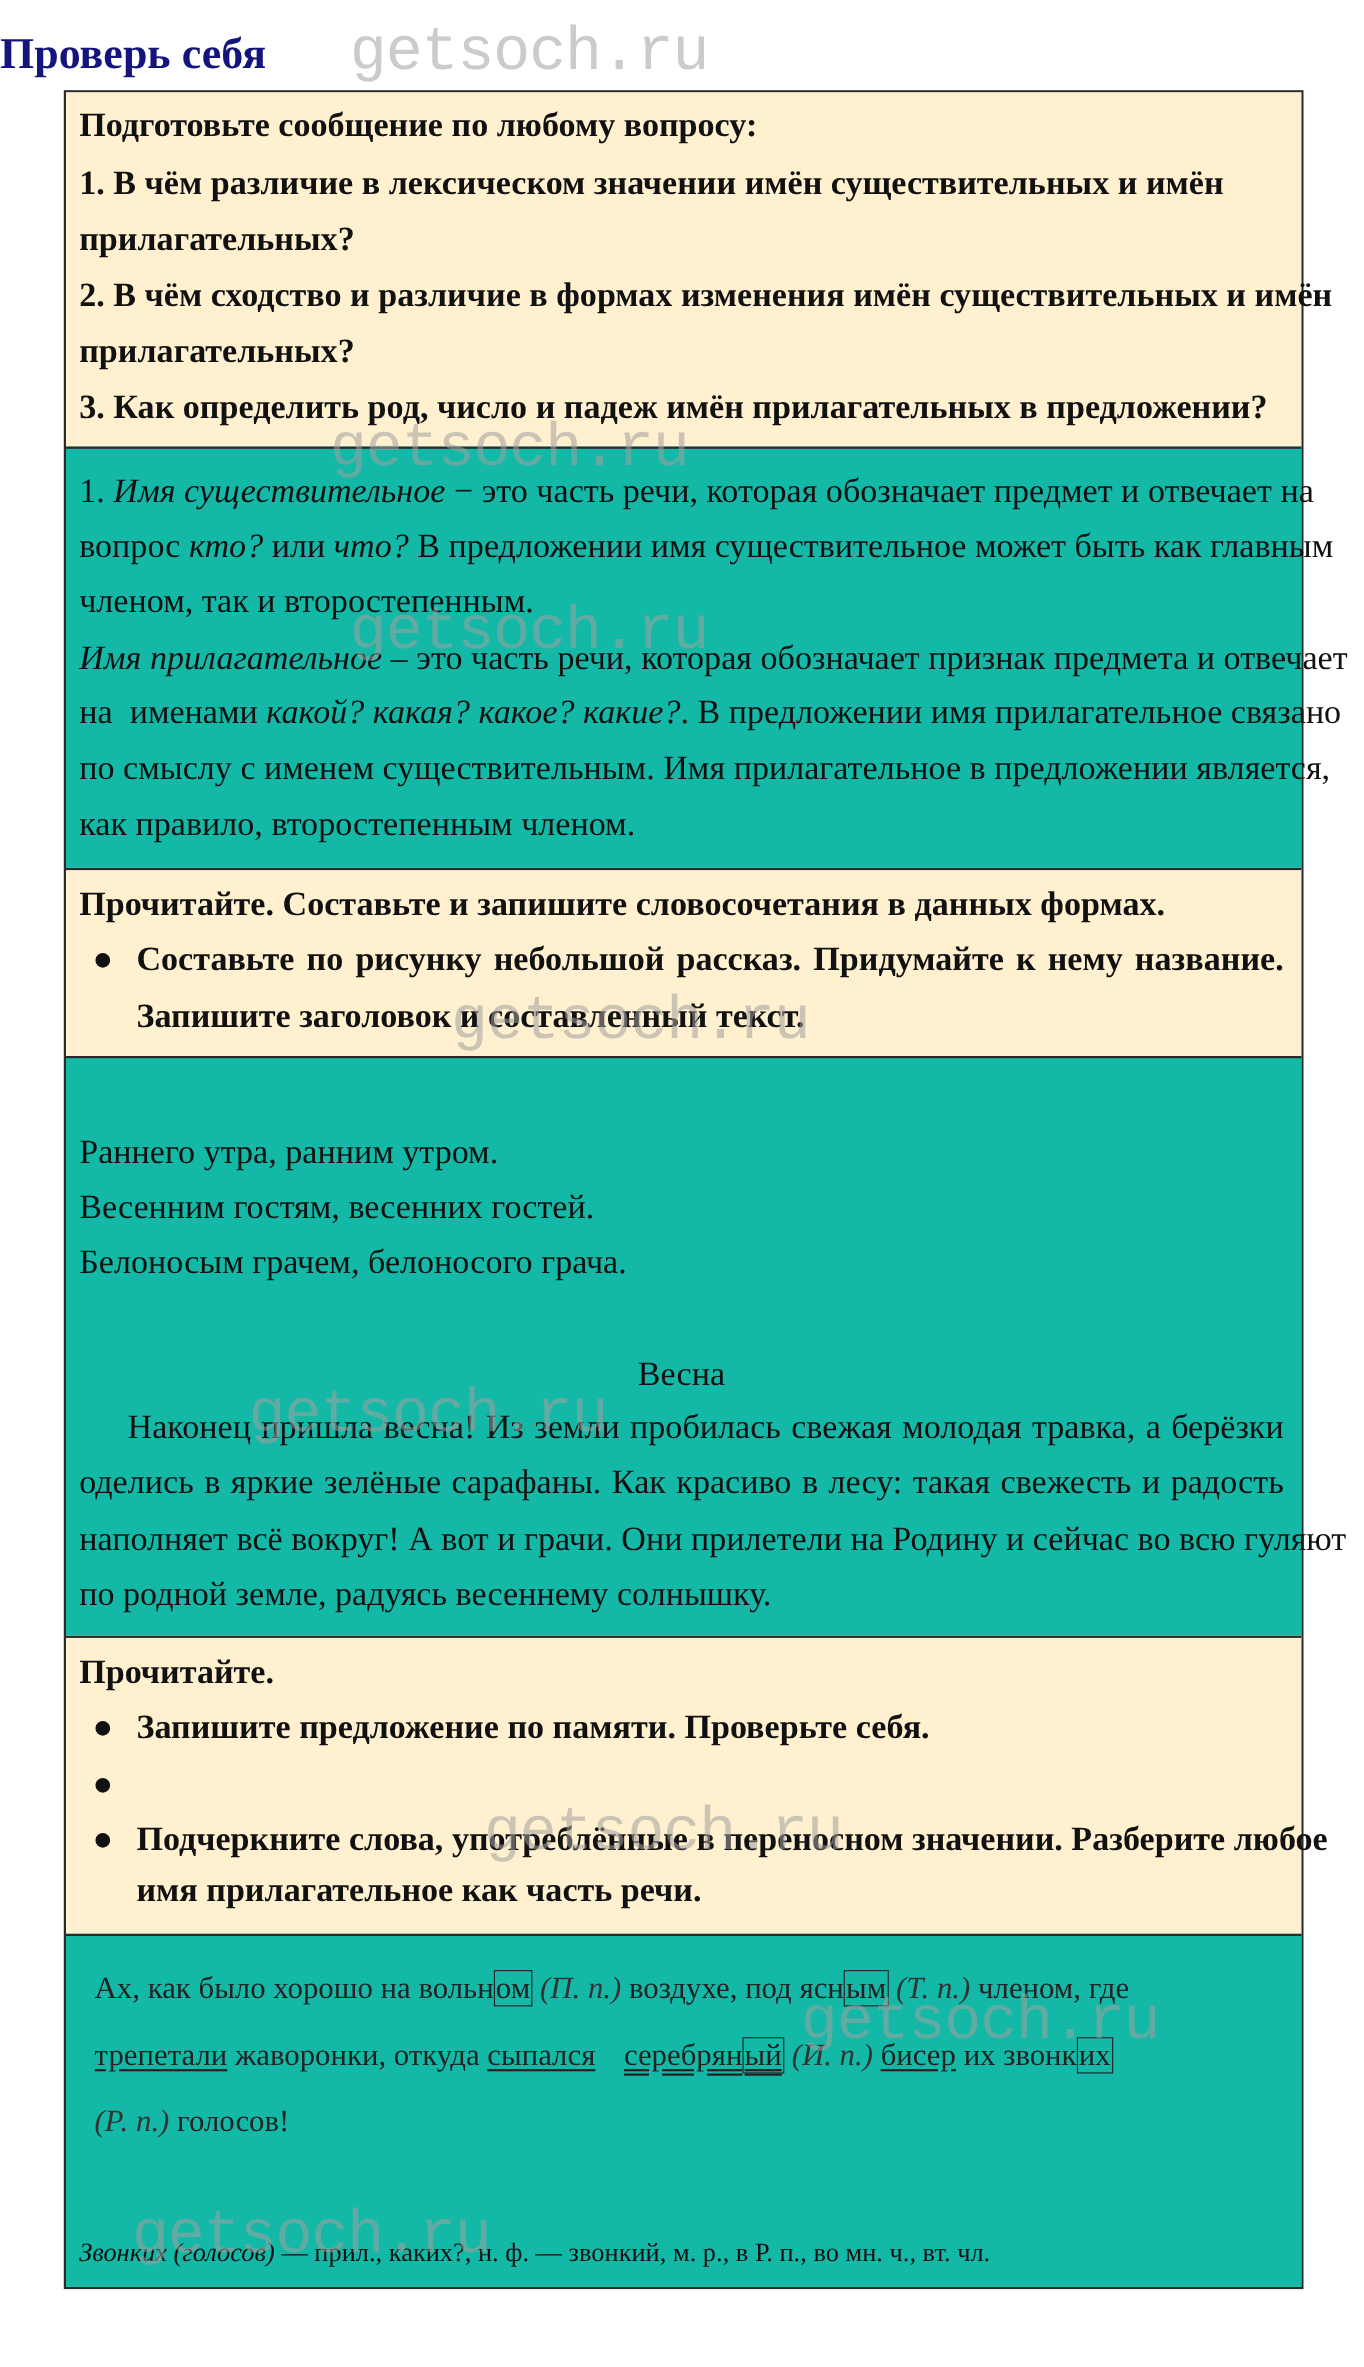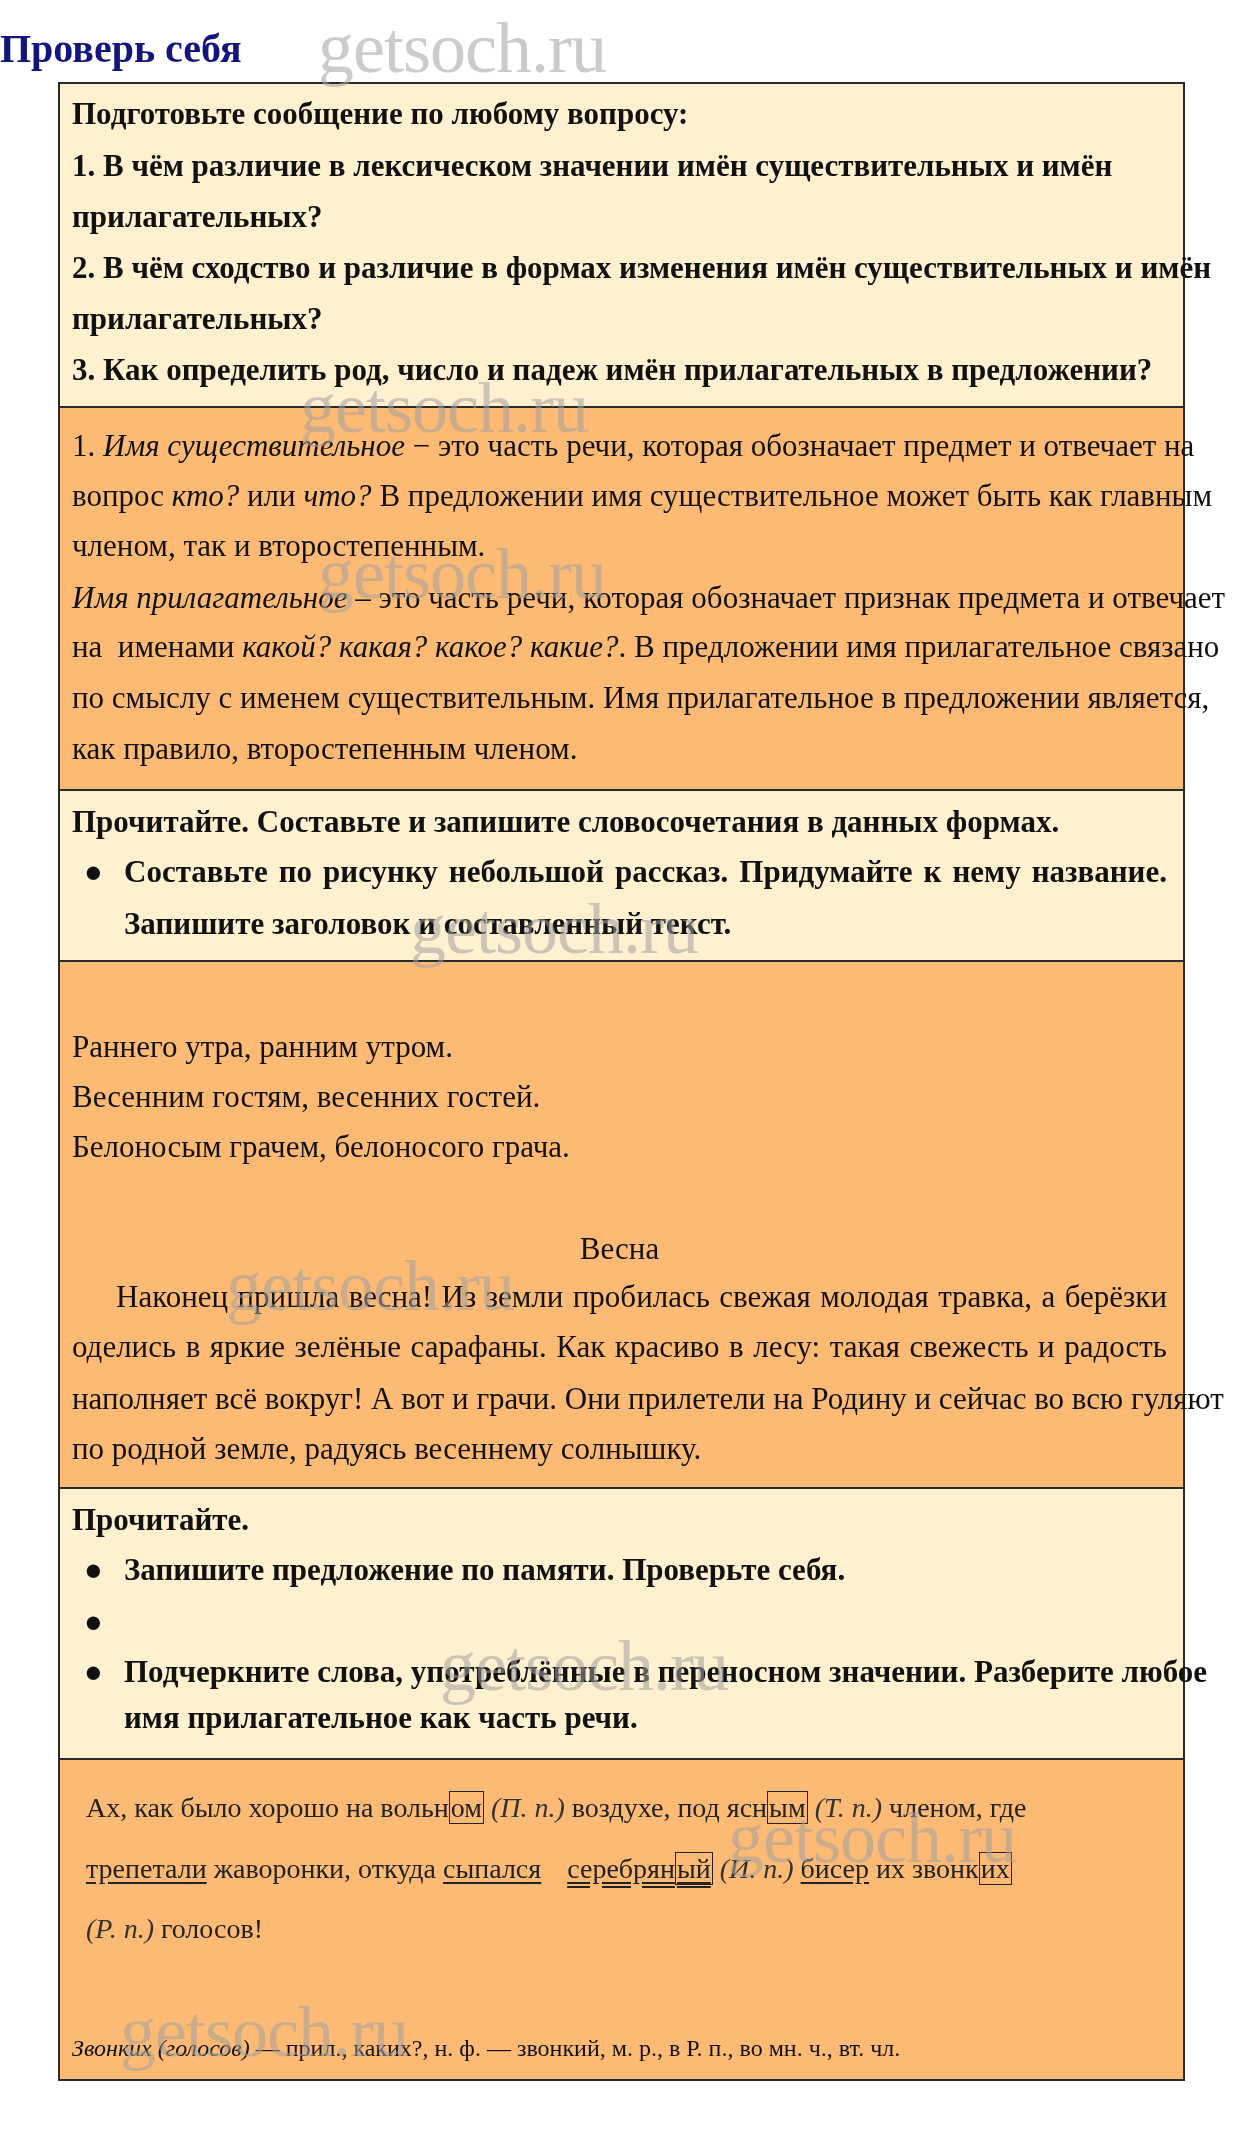--- a/index.html
+++ b/index.html
@@ -4,37 +4,37 @@
 <style>
   html, body { margin: 0; padding: 0; background: #ffffff; }
   body { width: 1240px; height: 2152px; position: relative; overflow: hidden;
          font-family: "Liberation Serif", "DejaVu Serif", serif; color: #111; }
   .title { position: absolute; left: 0; width: 1240px; top: 24px; 
            font-size: 40px; font-weight: bold; color: #14147f; line-height: 50px; z-index: 2; }
   .box { position: absolute; left: 58px; top: 82px; width: 1127px; height: 1999px;
          border: 2px solid #2a2a2a; box-sizing: border-box; }
   .sec { position: absolute; left: 0; right: 0; box-sizing: border-box; padding: 0 12px; }
   .sec.yellow { background: #fff0cf; }
-  .sec.white { background: #fdba74; }
+  .sec.white { background: #14b8a6; }
   .sec + .sec { border-top: 2px solid #2a2a2a; }
   .bold { font-weight: bold; }
   .line { position: absolute; left: 12px; right: 16px; white-space: nowrap; font-size: 31px; line-height: 32px; }
   .just { text-align: justify; text-align-last: justify; }
   .bullet-line { left: 64px; }
   .bullet { position: absolute; left: -40px; top: 0; }
   .center { text-align: center; }
   .indent { padding-left: 44px; }
   i { font-style: italic; }
   .sent { font-family: "Liberation Serif", serif; font-size: 28px; color: #222; }
   .u { text-decoration: underline; text-underline-offset: 4px; }
   .dbl { text-decoration: underline double; text-underline-offset: 4px; margin-left: 19px; }
   .ending { border: 1.5px solid #222; padding: 0 1px; }
   .case { font-style: italic; color: #333; }
-  .watermark { position: absolute; font-family: Liberation Serif, serif;
-               font-size: 72px; color: rgba(160,160,160,0.55); line-height: 72px;
+  .watermark { position: absolute; font-family: Liberation Mono, monospace;
+               font-size: 56px; color: rgba(160,160,160,0.55); line-height: 72px;
                z-index: 3; pointer-events: none; letter-spacing: -1px; }
 </style>
 </head>
 <body>
 
 <div class="title">Проверь себя</div>
 
 <div class="box">
 
   <div class="sec yellow bold" style="top:0; height:322px;">

